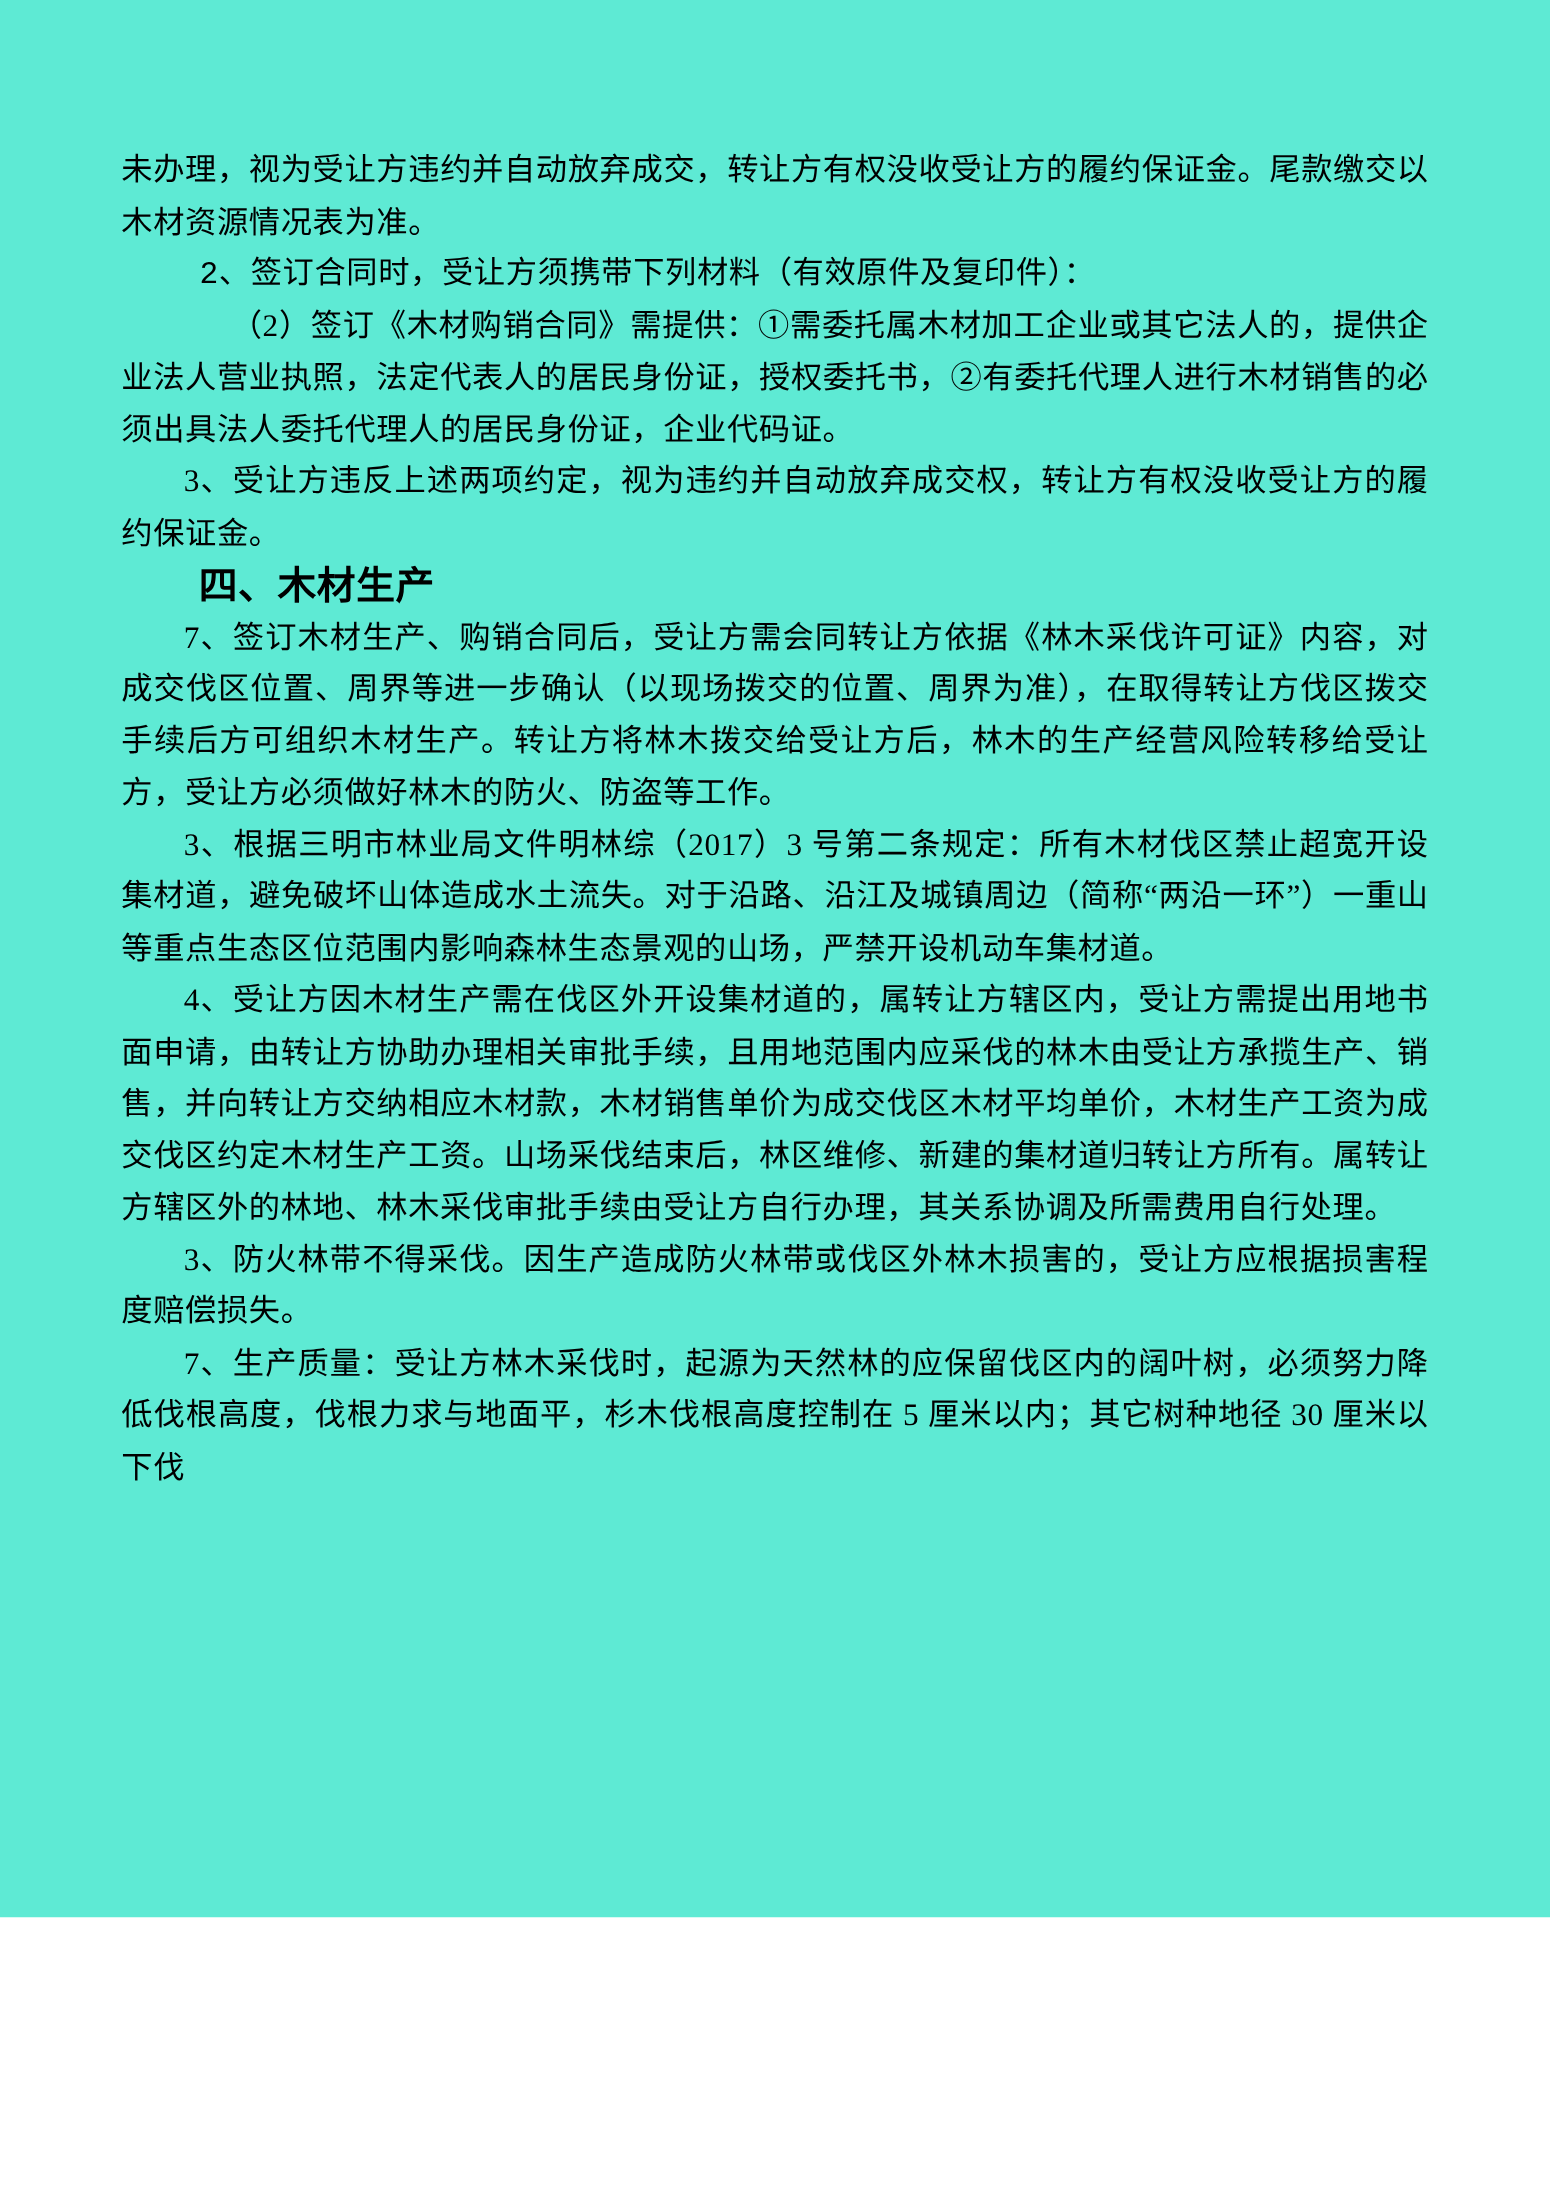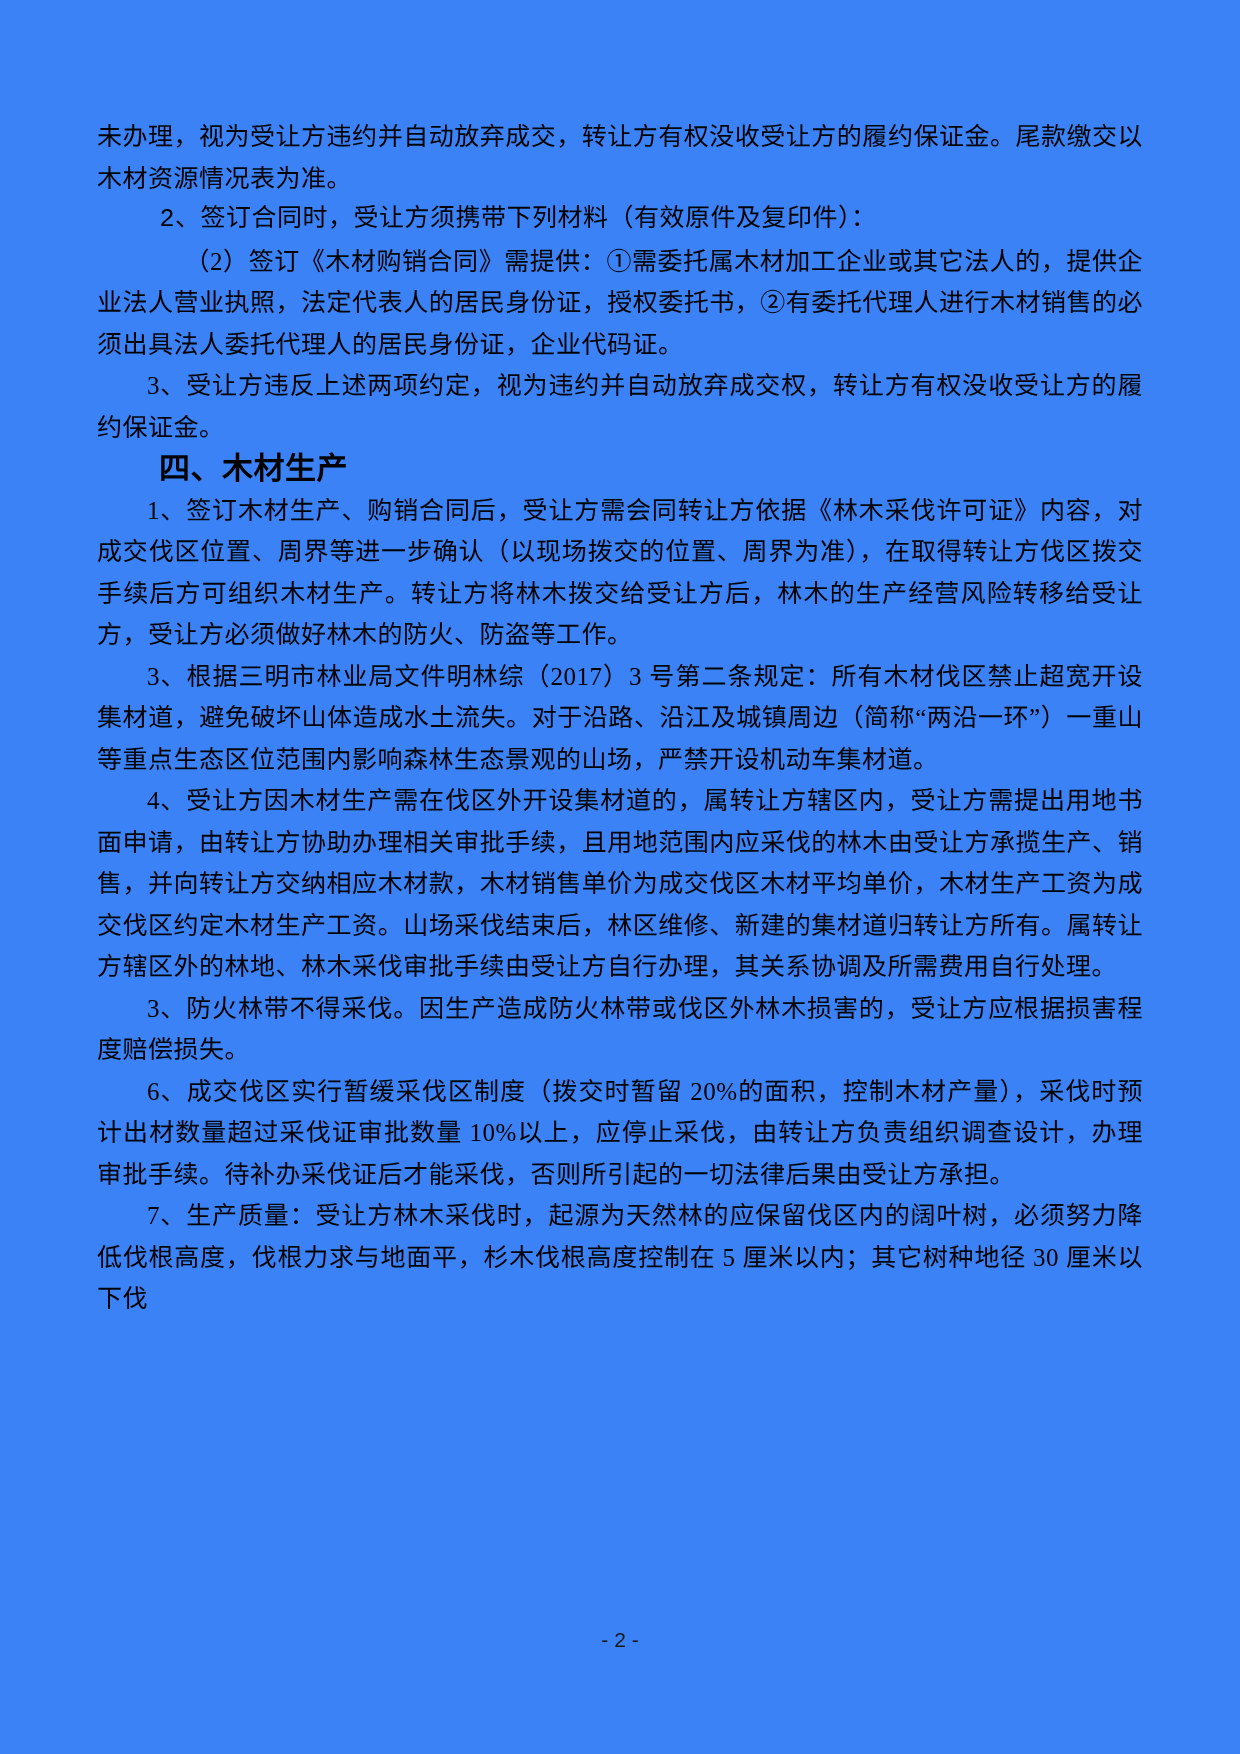--- a/index.html
+++ b/index.html
@@ -3,22 +3,22 @@
 <meta charset="utf-8">
 <style>
   html, body {
     margin: 0;
     padding: 0;
     background: #ffffff;
   }
   .page {
     position: relative;
     width: 1240px;
-    height: 1754px;
-    background: #3b82f6;
+    height: 1534px;
+    background: #5eead4;
     overflow: hidden;
     color: #000000;
   }
   .content {
     position: absolute;
     left: 97px;
     top: 116px;
     width: 1046px;
     font-family: "Liberation Serif", "DejaVu Serif", serif;
     font-size: 25px;
@@ -61,25 +61,24 @@
 <div class="page">
   <div class="content">
 
     <p class="ind-0">未办理，视为受让方违约并自动放弃成交，转让方有权没收受让方的履约保证金。尾款缴交以木材资源情况表为准。</p>
     <p class="ind-25">2、签订合同时，受让方须携带下列材料（有效原件及复印件）：</p>
     <p class="ind-35">（2）签订《木材购销合同》需提供：①需委托属木材加工企业或其它法人的，提供企业法人营业执照，法定代表人的居民身份证，授权委托书，②有委托代理人进行木材销售的必须出具法人委托代理人的居民身份证，企业代码证。</p>
     <p class="ind-2">3、受让方违反上述两项约定，视为违约并自动放弃成交权，转让方有权没收受让方的履约保证金。</p>
 
     <p class="heading">四、木材生产</p>
 
-    <p class="ind-2">1、签订木材生产、购销合同后，受让方需会同转让方依据《林木采伐许可证》内容，对成交伐区位置、周界等进一步确认（以现场拨交的位置、周界为准），在取得转让方伐区拨交手续后方可组织木材生产。转让方将林木拨交给受让方后，林木的生产经营风险转移给受让方，受让方必须做好林木的防火、防盗等工作。</p>
+    <p class="ind-2">7、签订木材生产、购销合同后，受让方需会同转让方依据《林木采伐许可证》内容，对成交伐区位置、周界等进一步确认（以现场拨交的位置、周界为准），在取得转让方伐区拨交手续后方可组织木材生产。转让方将林木拨交给受让方后，林木的生产经营风险转移给受让方，受让方必须做好林木的防火、防盗等工作。</p>
     <p class="ind-2">3、根据三明市林业局文件明林综（2017）3 号第二条规定：所有木材伐区禁止超宽开设集材道，避免破坏山体造成水土流失。对于沿路、沿江及城镇周边（简称“两沿一环”）一重山等重点生态区位范围内影响森林生态景观的山场，严禁开设机动车集材道。</p>
     <p class="ind-2">4、受让方因木材生产需在伐区外开设集材道的，属转让方辖区内，受让方需提出用地书面申请，由转让方协助办理相关审批手续，且用地范围内应采伐的林木由受让方承揽生产、销售，并向转让方交纳相应木材款，木材销售单价为成交伐区木材平均单价，木材生产工资为成交伐区约定木材生产工资。山场采伐结束后，林区维修、新建的集材道归转让方所有。属转让方辖区外的林地、林木采伐审批手续由受让方自行办理，其关系协调及所需费用自行处理。</p>
     <p class="ind-2">3、防火林带不得采伐。因生产造成防火林带或伐区外林木损害的，受让方应根据损害程度赔偿损失。</p>
-    <p class="ind-2">6、成交伐区实行暂缓采伐区制度（拨交时暂留 20%的面积，控制木材产量），采伐时预计出材数量超过采伐证审批数量 10%以上，应停止采伐，由转让方负责组织调查设计，办理审批手续。待补办采伐证后才能采伐，否则所引起的一切法律后果由受让方承担。</p>
     <p class="ind-2">7、生产质量：受让方林木采伐时，起源为天然林的应保留伐区内的阔叶树，必须努力降低伐根高度，伐根力求与地面平，杉木伐根高度控制在 5 厘米以内；其它树种地径 30 厘米以下伐</p>
 
   </div>
 
   <div class="footer">
     <span>- 2 -</span>
   </div>
 </div>
 
 </body></html>

